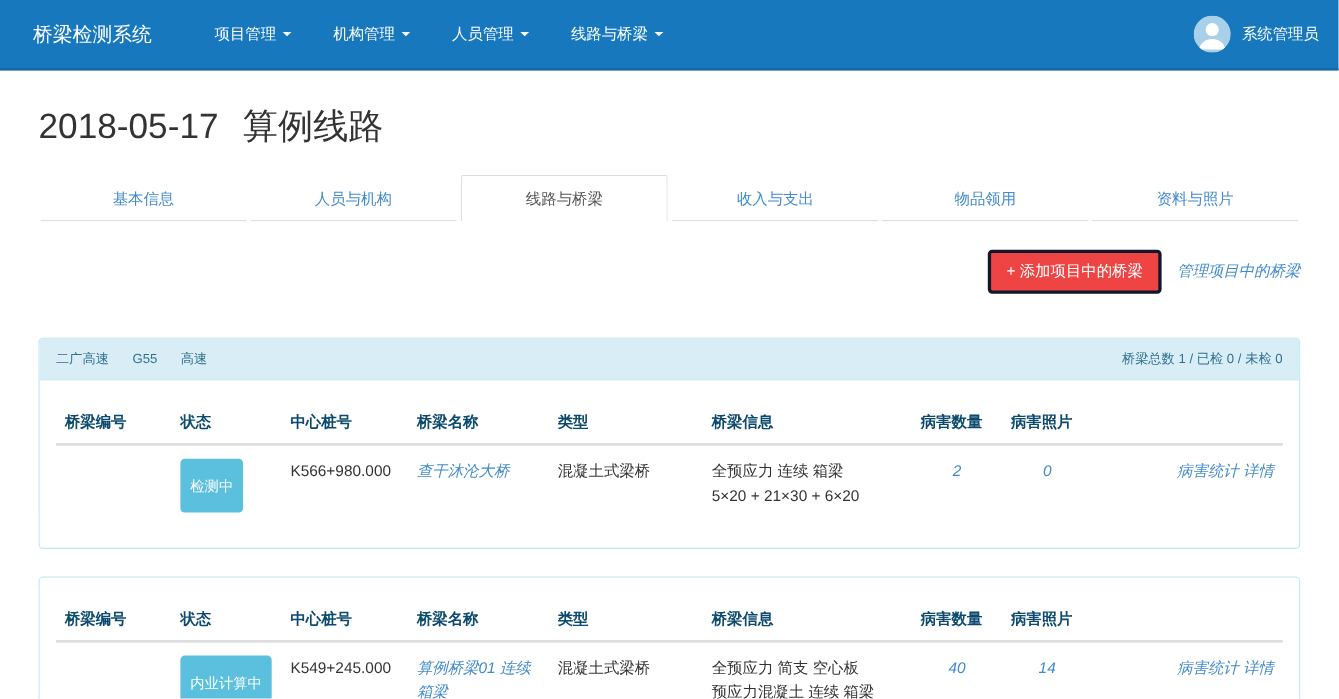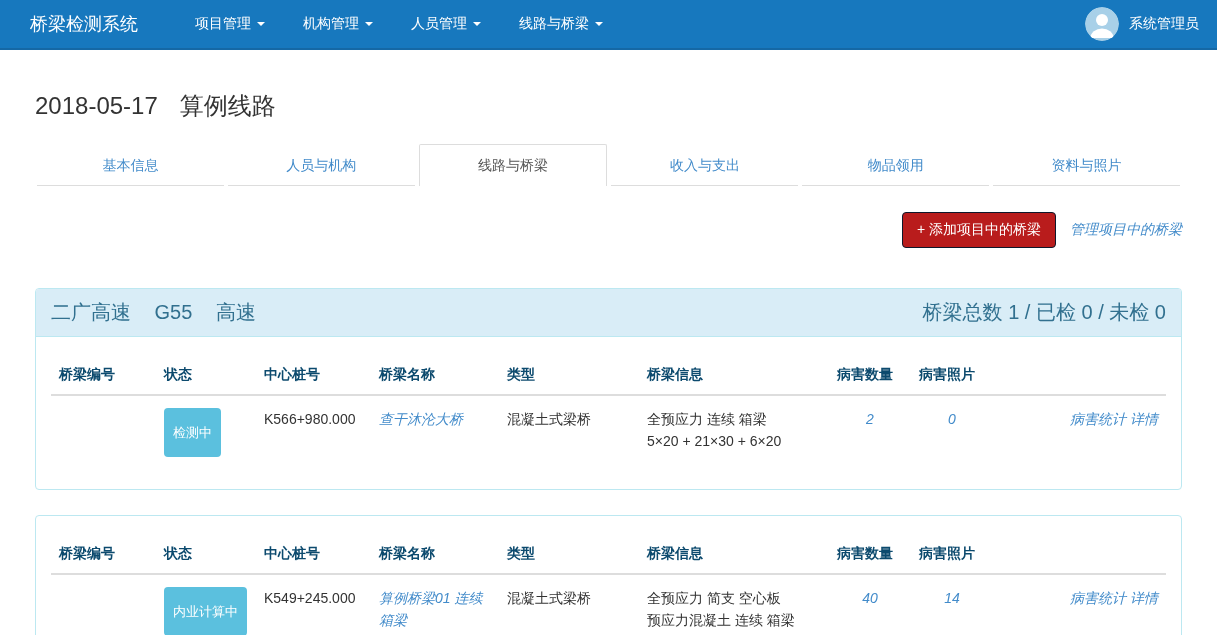--- a/index.html
+++ b/index.html
@@ -5,68 +5,68 @@
   * { box-sizing: border-box; }
   html, body { margin: 0; padding: 0; }
   body {
     width: 1217px; height: 635px; overflow: hidden;
     background: #fff; color: #333;
     font-family: "Liberation Sans", "DejaVu Sans", sans-serif;
     font-size: 14px;
   }
   
   .navbar {
-    height: 50px; background: #1778be; border-bottom: 2px solid #1568a5;
+    height: 64px; background: #1778be; border-bottom: 2px solid #1568a5;
     display: flex; align-items: center; padding: 0 18px 0 30px; color: #fff;
   }
   .brand { font-size: 18px; margin-right: 42px; cursor: pointer; white-space: nowrap; }
   .nav-item {
     padding: 0 15px; margin-right: 8px; cursor: pointer; white-space: nowrap;
     display: flex; align-items: center; height: 50px;
   }
   .caret {
     display: inline-block; width: 0; height: 0; margin-left: 6px;
     border-left: 4px solid transparent; border-right: 4px solid transparent;
     border-top: 4px solid #fff;
   }
   .navbar-right { margin-left: auto; display: flex; align-items: center; gap: 10px; cursor: pointer; }
   .avatar { width: 34px; height: 34px; border-radius: 50%; overflow: hidden; display: block; }
   
-  .page-title { margin: 40px 35px 0; font-size: 24px; }
+  .page-title { margin: 29px 35px 0; font-size: 32px; }
   .page-title .t-name { margin-left: 22px; }
   
   .tabs { display: flex; align-items: flex-end; margin: 22px 35px 0; }
   .tab {
     flex: 1; text-align: center; color: #428bca; cursor: pointer;
     padding: 10px 0; border-bottom: 1px solid #ddd; margin: 0 2px;
   }
   .tab.active {
     color: #555; background: #fff; cursor: default;
     border: 1px solid #ddd; border-bottom: none;
     padding: 12px 0 11px; border-radius: 2px 2px 0 0;
   }
   
   .toolbar { display: flex; justify-content: flex-end; align-items: center; gap: 14px; margin: 26px 35px 0; }
   .btn-add {
-    background: #b91c1c; border: 1px solid #0f172a; color: #fff;
+    background: #ef4444; border: 3px solid #0f172a; color: #fff;
     border-radius: 4px; padding: 8px 14px; font-size: 14px; cursor: pointer;
     font-family: inherit;
   }
   .link { color: #428bca; text-decoration: none; cursor: pointer; font-style: italic; }
   
   .panel {
     margin: 40px 35px 25px; border: 1px solid #bce8f1; border-radius: 4px;
     background: #fff;
   }
   .panel + .panel { margin-top: 0; }
   .panel-heading {
     background: #d9edf7; color: #31708f; padding: 10px 15px;
     border-bottom: 1px solid #bce8f1; border-radius: 3px 3px 0 0;
     display: flex; justify-content: space-between; align-items: center;
-    font-size: 20px;
+    font-size: 12px;
   }
   .panel-heading .seg { margin-right: 18px; }
   .panel-heading .seg:last-child { margin-right: 0; }
   .panel-body { padding: 15px 15px 32px; }
   table { width: 100%; border-collapse: collapse; table-layout: fixed; }
   th {
     text-align: left; font-weight: bold; color: #0c4a6e;
     padding: 14px 8px 10px; border-bottom: 2px solid #ddd;
     white-space: nowrap; overflow: hidden;
   }

